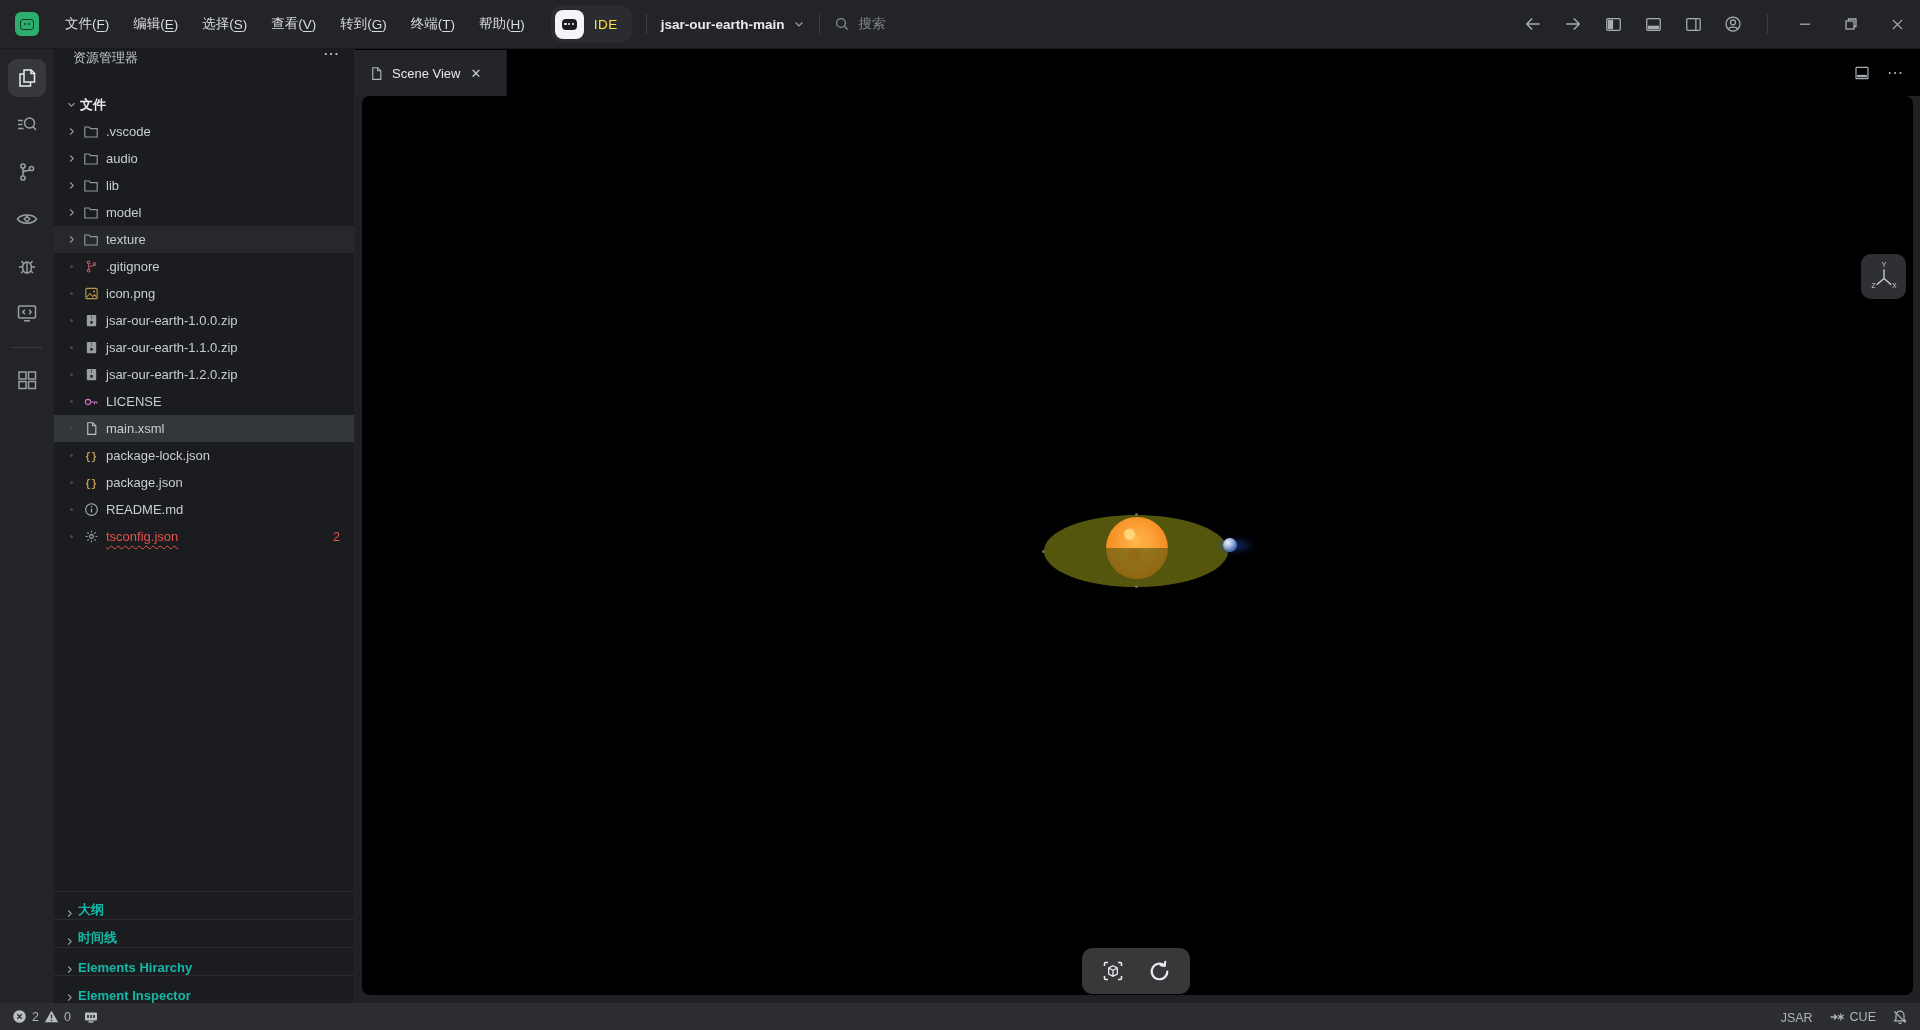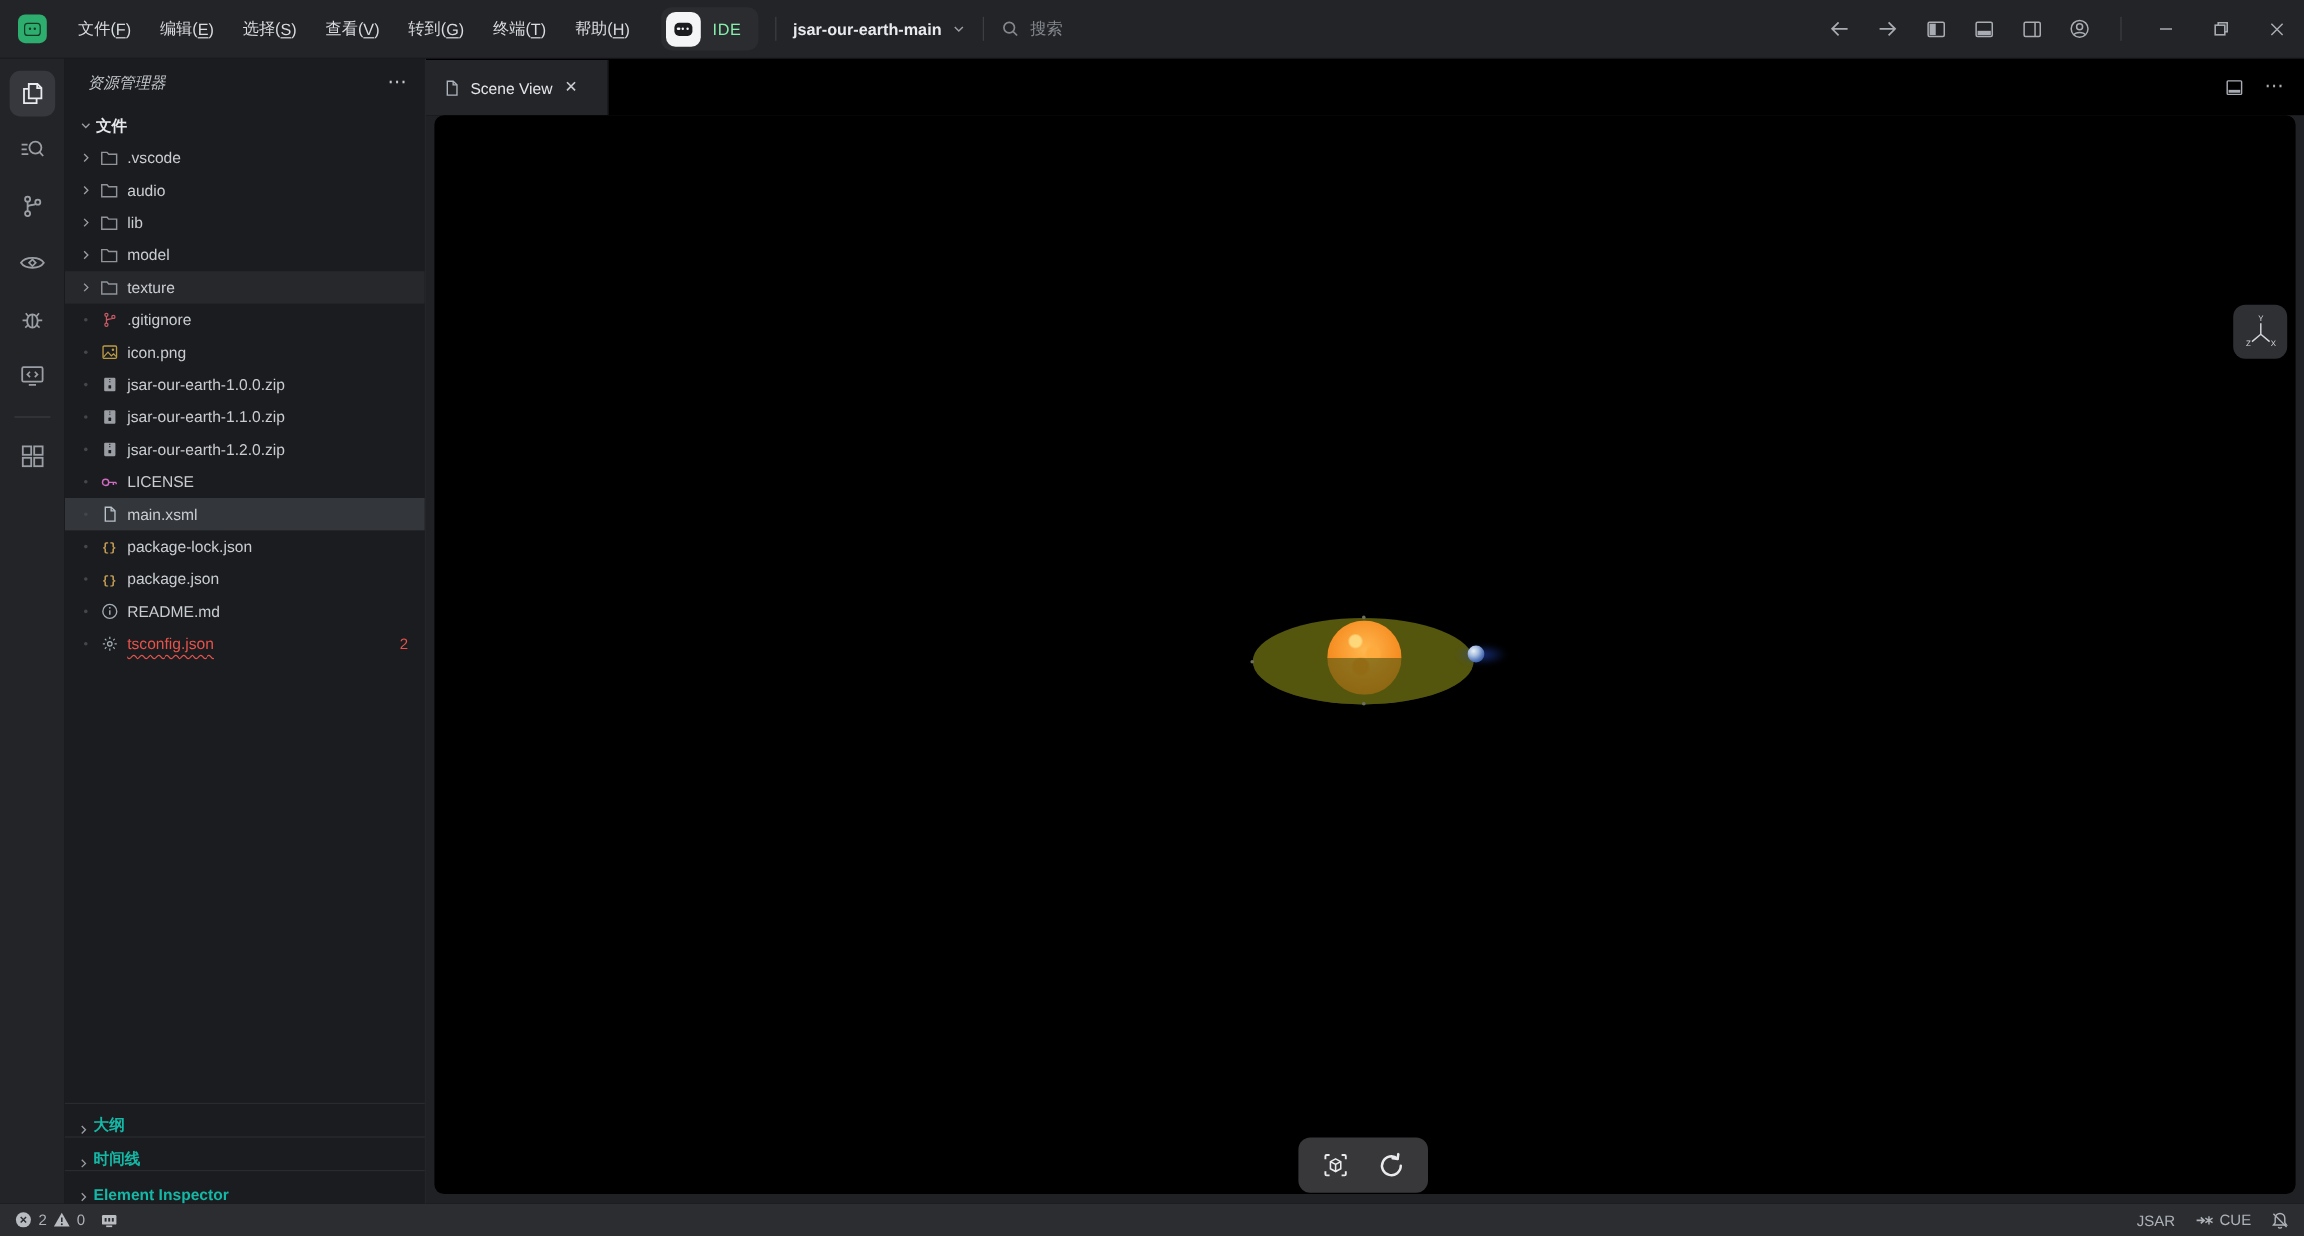--- a/index.html
+++ b/index.html
@@ -19,41 +19,41 @@
   .menus { display:flex; height:100%; align-items:stretch; }
   .menu-item { display:flex; align-items:center; padding:0 12px; color:#d8dbdf; font-size:13.5px; cursor:default; }
   .menu-item u { text-decoration:underline; text-underline-offset:2px; }
   .ide-pill { margin-left:14px; background:#2b2c30; border-radius:9px; height:36px; display:flex;
               align-items:center; padding:0 14px 0 4px; gap:10px; }
   .ide-face { width:29px; height:29px; background:#f4f5f6; border-radius:8px; display:flex;
               align-items:center; justify-content:center; }
   .ide-face-inner { width:15px; height:11px; background:#1b1c1f; border-radius:4px; display:flex;
                     align-items:center; justify-content:center; gap:1.6px; }
   .ide-face-inner i { width:2.2px; height:2.2px; background:#f4f5f6; border-radius:50%; }
-  .ide-label { color:#86efac; font-size:13.5px; letter-spacing:.5px; }
+  .ide-label { color:#fde047; font-size:13.5px; letter-spacing:.5px; }
   .tb-sep { width:1px; height:20px; background:#3c3e43; margin:0 14px; flex:none; }
   .project { display:flex; align-items:center; gap:8px; color:#e8eaed; font-weight:bold; font-size:13.5px; }
   .search { display:flex; align-items:center; gap:9px; color:#84888e; font-size:13.5px; }
   .tb-right { margin-left:auto; display:flex; align-items:center; height:100%; }
   .tb-btn { width:40px; height:100%; display:flex; align-items:center; justify-content:center; color:#a9adb3; }
   .tb-btn svg { display:block; }
   .win-btn { width:46px; }
 
   
   .main { flex:1; display:flex; min-height:0; }
   .activitybar { width:54px; background:#232428; flex:none; display:flex; flex-direction:column;
                  align-items:center; padding-top:10px; }
   .ab-item { width:38px; height:38px; margin-bottom:9px; border-radius:9px; display:flex;
              align-items:center; justify-content:center; color:#9b9fa5; }
   .ab-item.active { background:#36383d; color:#e9ebee; }
   .ab-divider { width:30px; height:1px; background:#3a3c41; margin:6px 0 13px; }
 
   .sidebar { width:301px; background:#1b1c1f; flex:none; display:flex; flex-direction:column;
              border-right:1px solid #242528; }
-  .sb-header { height:40px; display:flex; align-items:center; padding:0 14px 0 19px; flex:none;font-style:italic; }
+  .sb-header { height:40px; display:flex; padding:0 14px 0 19px; flex:none; }
   .sb-title { color:#c3c7cc; font-size:13px; }
   .sb-more { margin-left:auto; color:#c3c7cc; font-size:16px; letter-spacing:1px; line-height:10px; }
   .tree { flex:1; overflow:hidden; padding-top:2px; }
   .row { height:27px; display:flex; align-items:center; padding-left:8px; color:#c9cdd2; cursor:default; }
   .row.root { font-weight:bold; color:#e6e8eb; }
   .row.hover { background:#26282c; }
   .row.selected { background:#33363b; }
   .twisty { width:18px; flex:none; display:flex; align-items:center; justify-content:center; color:#9a9ea4; }
   .dot { width:3px; height:3px; border-radius:50%; background:#43464b; }
   .ficon { width:22px; flex:none; display:flex; align-items:center; justify-content:center; margin-right:4px; }
@@ -512,20 +512,28 @@
               </svg>
             </span>
             <span>时间线</span>
           </div>
           <div class="section">
             <span class="chev">
               <svg width="11" height="11" viewBox="0 0 16 16">
                 <path d="M6 3.5 10.5 8 6 12.5" fill="none" stroke="#9a9ea4" stroke-width="1.6"></path>
               </svg>
             </span>
+            <span>Elements Hirarchy</span>
+          </div>
+          <div class="section">
+            <span class="chev">
+              <svg width="11" height="11" viewBox="0 0 16 16">
+                <path d="M6 3.5 10.5 8 6 12.5" fill="none" stroke="#9a9ea4" stroke-width="1.6"></path>
+              </svg>
+            </span>
             <span>Element Inspector</span>
           </div>
         </div>
     </div>
 
     <div class="editor">
       <div class="tabbar">
         <div class="tab">
           <svg width="15" height="15" viewBox="0 0 16 16">
             <path d="M4 1.8h5.2L12.6 5v9.2H4z" fill="none" stroke="#aeb4bd" stroke-width="1.2"></path>

